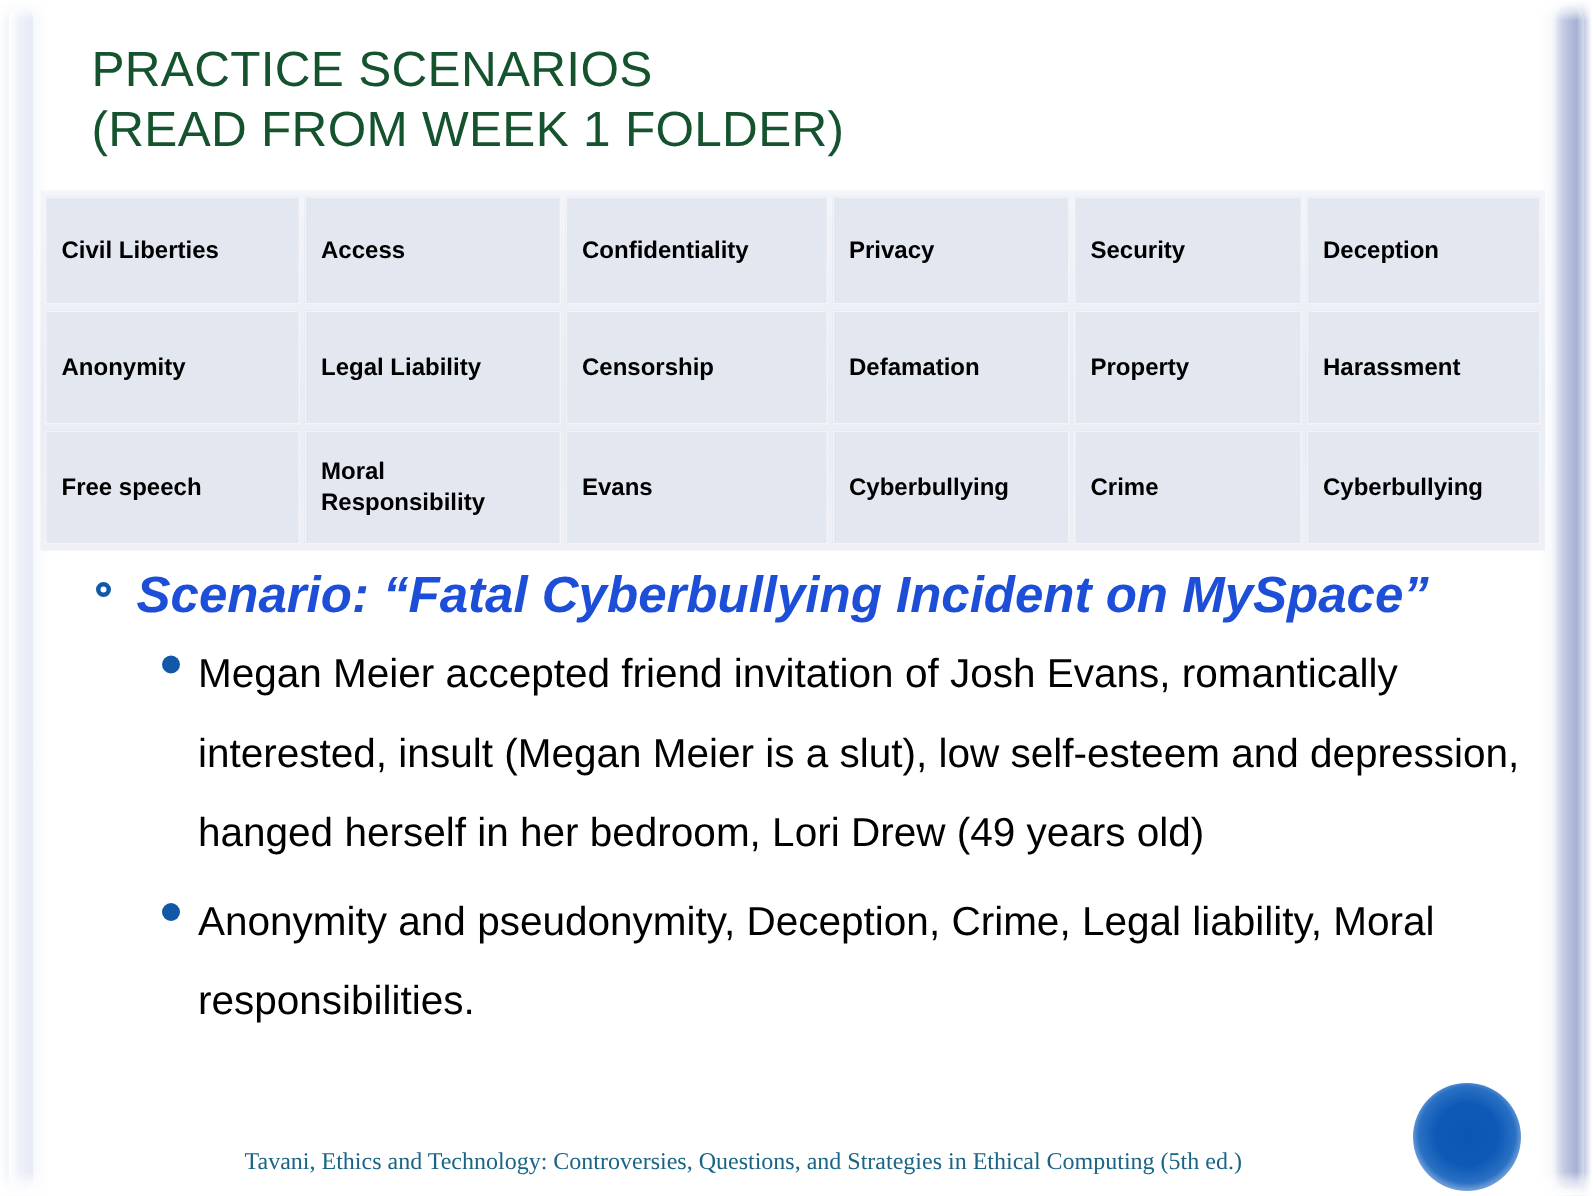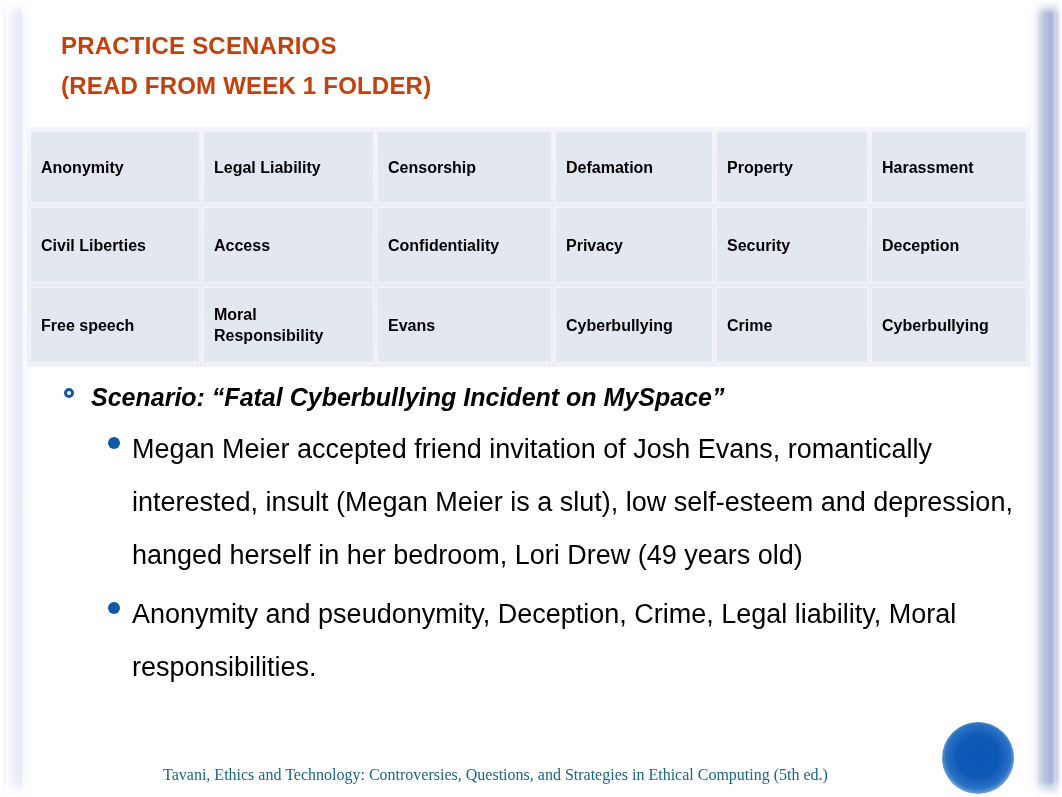--- a/index.html
+++ b/index.html
@@ -117,23 +117,23 @@
         rgba(255,255,255,0) 100%);
     pointer-events: none;
   }
 
   
   #title {
     position: absolute;
     left: 61px;
     top: 26px;
     width: 940px;
-    color: #c2410c;
-    font-size: 24px;
-    font-weight: bold;
+    color: #14532d;
+    font-size: 33px;
+    font-weight: normal;
     line-height: 40px;
     letter-spacing: 0.2px;
     text-transform: uppercase;
   }
   #title .line { display: block; white-space: nowrap; }
 
   
   #concept-table {
     position: absolute;
     left: 27px;
@@ -174,24 +174,24 @@
   }
   ul.lvl1, ul.lvl2 {
     list-style: none;
     margin: 0;
     padding: 0;
   }
   li.lvl1 {
     position: relative;
     padding-left: 33px;
     margin-bottom: 2px;
-    font-size: 25px;
+    font-size: 34px;
     line-height: 43px;
     font-weight: bold;
-    color: #000000;
+    color: #1d4ed8;
   }
   li.lvl1.italic { font-style: italic; }
   li.lvl1 > .marker-ring {
     position: absolute;
     left: 6px;
     top: 12px;
     width: 10px;
     height: 10px;
     border: 3px solid #1158a8;
     border-radius: 50%;
@@ -251,34 +251,34 @@
     <colgroup>
       <col class="c1">
         <col class="c2">
         <col class="c3">
         <col class="c4">
         <col class="c5">
         <col class="c6">
     </colgroup>
     <tbody>
       <tr>
+        <td>Civil Liberties</td>
+        <td>Access</td>
+        <td>Confidentiality</td>
+        <td>Privacy</td>
+        <td>Security</td>
+        <td>Deception</td>
+      </tr>
+      <tr>
         <td>Anonymity</td>
         <td>Legal Liability</td>
         <td>Censorship</td>
         <td>Defamation</td>
         <td>Property</td>
         <td>Harassment</td>
-      </tr>
-      <tr>
-        <td>Civil Liberties</td>
-        <td>Access</td>
-        <td>Confidentiality</td>
-        <td>Privacy</td>
-        <td>Security</td>
-        <td>Deception</td>
       </tr>
       <tr>
         <td>Free speech</td>
         <td>Moral Responsibility</td>
         <td>Evans</td>
         <td>Cyberbullying</td>
         <td>Crime</td>
         <td>Cyberbullying</td>
       </tr>
     </tbody>

